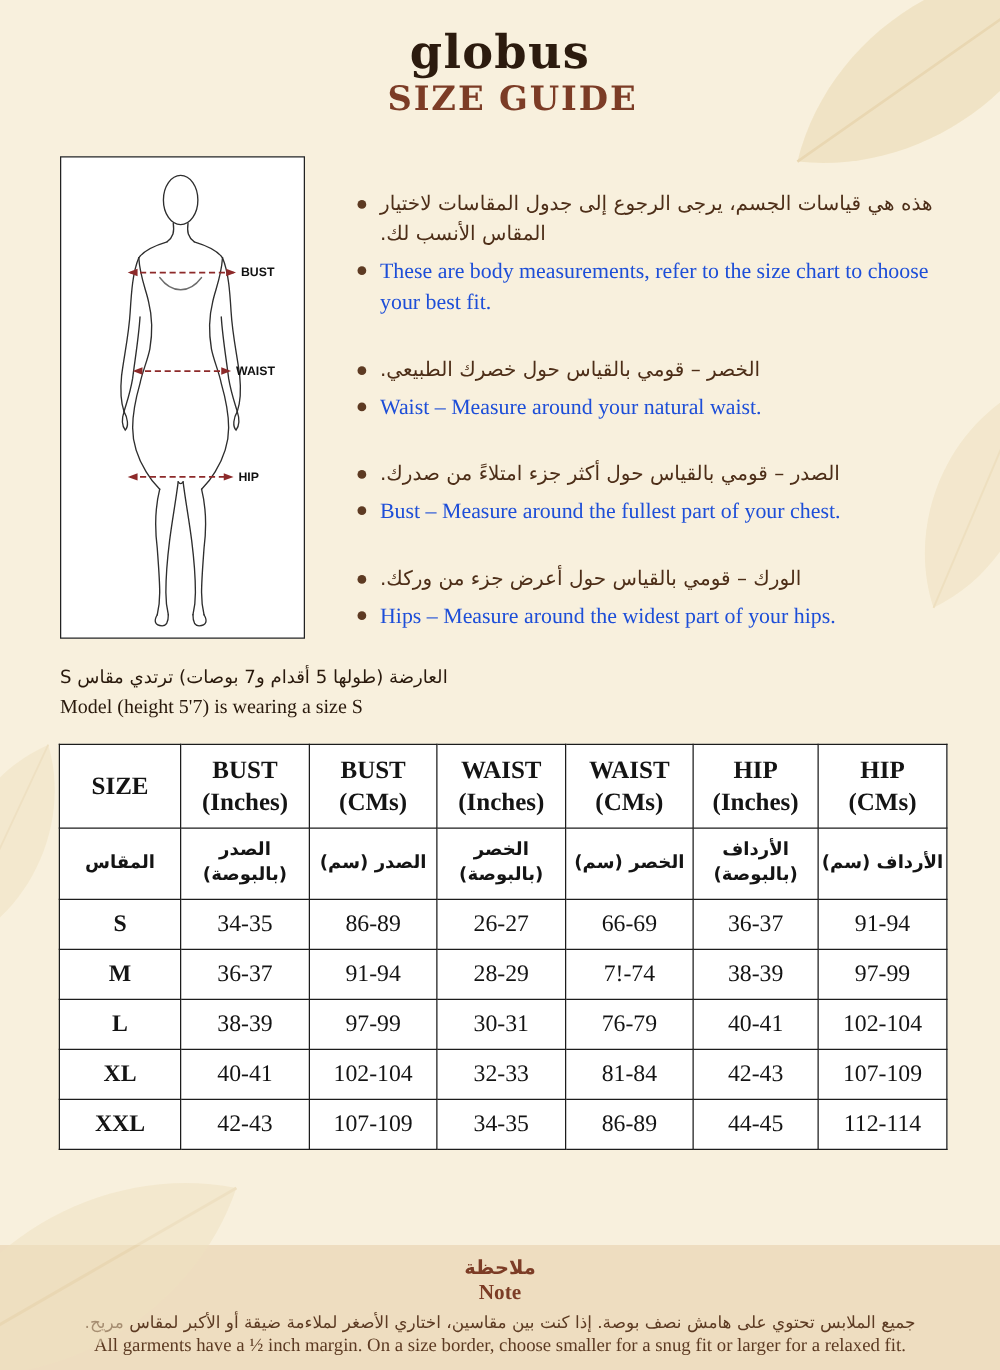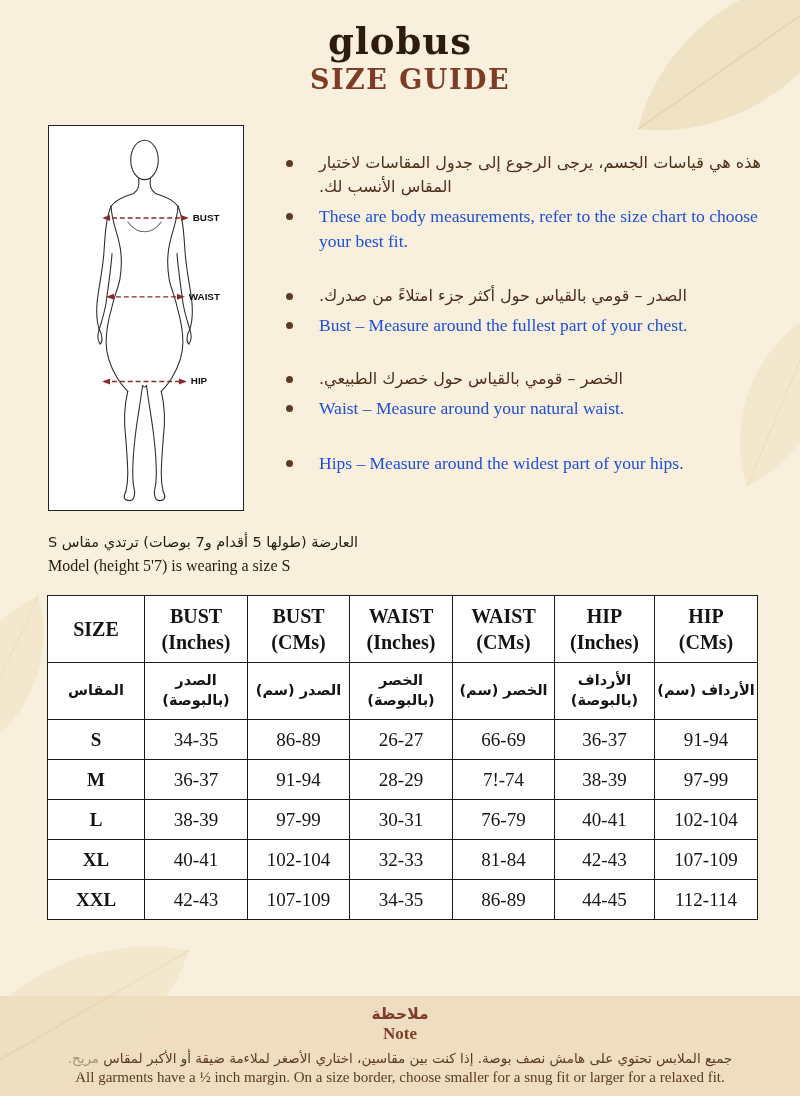--- a/index.html
+++ b/index.html
@@ -24,21 +24,21 @@
   .brand-header{top:22px;left:0;width:100%;text-align:center;}
   .logo{font-family:"DejaVu Serif",serif;font-weight:bold;font-size:37px;letter-spacing:1px;color:#2c1b0e;line-height:1.05;}
   .page-title{font-family:"DejaVu Serif",serif;font-weight:bold;font-size:27px;letter-spacing:1.5px;color:#7c3c26;margin-top:3px;padding-left:20px;}
 
   
   .figure-box{top:125px;left:48px;width:196px;height:386px;background:#ffffff;border:1.5px solid #222;box-sizing:border-box;}
 
   
   .instructions{top:151px;left:286px;width:480px;}
   .instr-group{margin-bottom:29px;}
-  .instr-line{display:flex;gap:26px;margin-bottom:5px;}
+  .instr-line{display:flex;gap:11px;margin-bottom:5px;}
   .bullet{flex:none;width:7px;height:7px;border-radius:50%;background:#5d3a22;margin-top:9px;}
   .ar-text{direction:rtl;text-align:left;font-family:"DejaVu Sans",sans-serif;font-size:16px;line-height:1.5;color:#4d2e18;flex:1;}
   .en-text{font-family:"Liberation Serif","DejaVu Serif",serif;font-size:17.5px;line-height:1.45;color:#1d4ed8;flex:1;}
 
   
   .model-note{top:532px;left:48px;width:430px;color:#29190c;}
   .model-ar{direction:rtl;text-align:left;font-family:"DejaVu Sans",sans-serif;font-size:14.5px;line-height:1.5;}
   .model-en{font-family:"Liberation Serif","DejaVu Serif",serif;font-size:16px;line-height:1.35;margin-top:1px;}
 
   
@@ -134,40 +134,44 @@
       </div>
       <div class="instr-line">
         <span class="bullet"></span>
         <span class="en-text">These are body measurements, refer to the size chart to choose your best fit.</span>
       </div>
     </div>
 
     <div class="instr-group">
       <div class="instr-line">
         <span class="bullet"></span>
+        <span class="ar-text">الخصر – قومي بالقياس حول خصرك الطبيعي.</span>
+      </div>
+      <div class="instr-line">
+        <span class="bullet"></span>
+        <span class="en-text">Waist – Measure around your natural waist.</span>
+      </div>
+    </div>
+
+    <div class="instr-group">
+      <div class="instr-line">
+        <span class="bullet"></span>
         <span class="ar-text">الصدر – قومي بالقياس حول أكثر جزء امتلاءً من صدرك.</span>
       </div>
       <div class="instr-line">
         <span class="bullet"></span>
         <span class="en-text">Bust – Measure around the fullest part of your chest.</span>
       </div>
     </div>
 
     <div class="instr-group">
       <div class="instr-line">
         <span class="bullet"></span>
-        <span class="ar-text">الخصر – قومي بالقياس حول خصرك الطبيعي.</span>
-      </div>
-      <div class="instr-line">
-        <span class="bullet"></span>
-        <span class="en-text">Waist – Measure around your natural waist.</span>
-      </div>
-    </div>
-
-    <div class="instr-group">
+        <span class="ar-text">الورك – قومي بالقياس حول أعرض جزء من وركك.</span>
+      </div>
       <div class="instr-line">
         <span class="bullet"></span>
         <span class="en-text">Hips – Measure around the widest part of your hips.</span>
       </div>
     </div>
 
   </div>
 
   <div class="layer model-note">
     <div class="model-ar">العارضة (طولها 5 أقدام و7 بوصات) ترتدي مقاس S</div>

